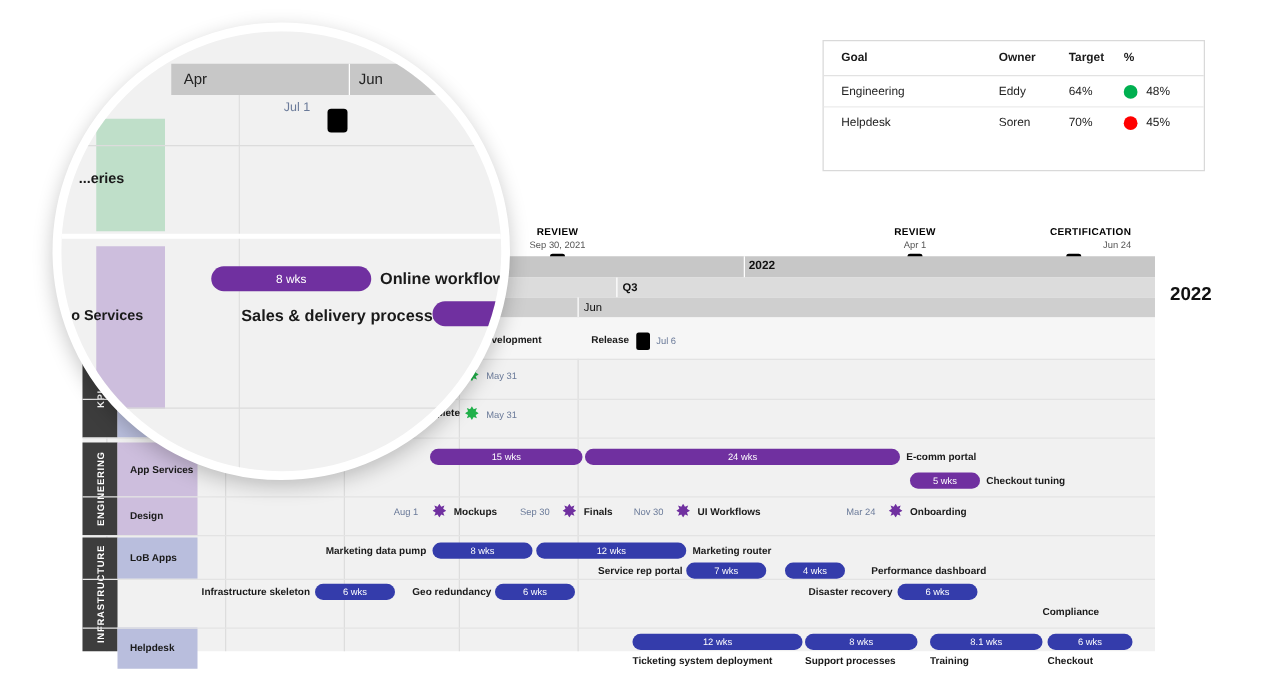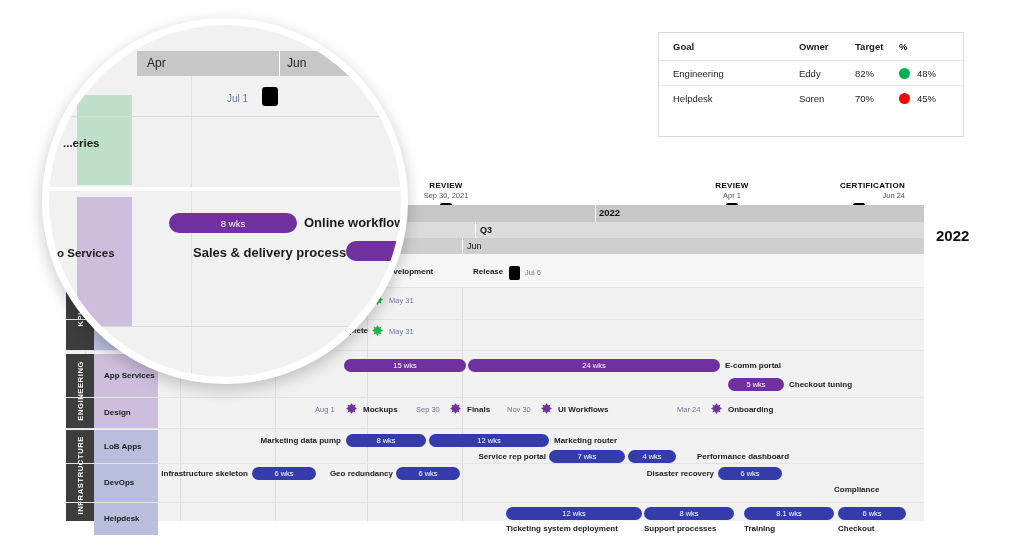--- a/index.html
+++ b/index.html
@@ -99,21 +99,21 @@
 <div id="goals-table">
   <div class="grow ghead">
     <div class="c c1">Goal</div>
     <div class="c c2">Owner</div>
     <div class="c c3">Target</div>
     <div class="c c4">%</div>
   </div>
   <div class="grow">
     <div class="c c1">Engineering</div>
     <div class="c c2">Eddy</div>
-    <div class="c c3">82%</div>
+    <div class="c c3">64%</div>
     <div class="c c4">
       <span class="gdot" id="dot0" style="background: rgb(0, 176, 80);"></span>
       <span>48%</span>
     </div>
   </div>
   <div class="grow">
     <div class="c c1">Helpdesk</div>
     <div class="c c2">Soren</div>
     <div class="c c3">70%</div>
     <div class="c c4">
@@ -145,21 +145,21 @@
 
   <div id="band-year">
     <div class="yr" style="left:533px;">2022</div>
     <div style="position:absolute;left:529px;top:0;width:1px;height:100%;background:#fff;"></div>
   </div>
 
   <div id="band-q">
     <div class="qcell" style="left:19px;width:110px;">Q4</div>
     <div class="qcell" style="left:129px;width:139px;">Q1</div>
     <div class="qcell" style="left:268px;width:141px;">Q2</div>
-    <div class="qcell" style="left:409px;width:100px;">Q3</div>
+    <div class="qcell" style="left:427px;width:100px;">Q3</div>
   </div>
 
   <div id="band-m">
     <div class="mcell" style="left:19px;width:95px;">Oct</div>
     <div class="mcell" style="left:114px;width:95px;">Dec</div>
     <div class="mcell" style="left:209px;width:92px;">Feb</div>
     <div class="mcell" style="left:301px;width:95px;">Apr</div>
     <div class="mcell" style="left:396px;width:113px;">Jun</div>
   </div>
 
@@ -264,40 +264,37 @@
       <path d="M6 0 L7.6 2.7 L10.4 1.6 L9.3 4.4 L12 6 L9.3 7.6 L10.4 10.4 L7.6 9.3 L6 12 L4.4 9.3 L1.6 10.4 L2.7 7.6 L0 6 L2.7 4.4 L1.6 1.6 L4.4 2.7 Z" fill="#7030a0"></path>
     </svg>
     <div class="ms-lbl" style="left:662px;top:151px;">Onboarding</div>
 
     <div class="sect" style="top:176px;height:91px;">
       <span>INFRASTRUCTURE</span>
     </div>
     <div class="lblcol" style="top:176px;height:33px;background:#b9bedd;">
       <span>LoB Apps</span>
     </div>
-    <div class="lblcol" style="top:209px;height:39px;background:#b9bedd;">
-      <span>DevOps</span>
-    </div>
     <div class="lblcol" style="top:248px;height:33px;background:#b9bedd;">
       <span>Helpdesk</span>
     </div>
     <div class="hline" style="top:209px;"></div>
     <div class="hline" style="top:248px;"></div>
 
     <div class="btext r" style="left:170px;top:180px;width:105px;text-align:right;">Marketing data pump</div>
     <div class="bar b" style="left:280px;top:180px;width:80px;">
       <span>8 wks</span>
     </div>
     <div class="bar b" style="left:363px;top:180px;width:120px;">
       <span>12 wks</span>
     </div>
     <div class="btext" style="left:488px;top:180px;">Marketing router</div>
 
     <div class="btext r" style="left:380px;top:196px;width:100px;text-align:right;">Service rep portal</div>
-    <div class="bar b" style="left:483px;top:196px;width:76px;">
+    <div class="bar b" style="left:483px;top:196px;width:64px;">
       <span>7 wks</span>
     </div>
     <div class="bar b" style="left:562px;top:196px;width:48px;">
       <span>4 wks</span>
     </div>
     <div class="btext" style="left:615px;top:196px;margin-left:16px;">Performance dashboard</div>
 
     <div class="btext r" style="left:80px;top:213px;width:102px;text-align:right;">Infrastructure skeleton</div>
     <div class="bar b" style="left:186px;top:213px;width:64px;">
       <span>6 wks</span>
@@ -345,21 +342,21 @@
 
     <div class="m-v" style="left:142px;"></div>
 
     <div id="m-green"></div>
     <div id="m-purple"></div>
 
     <div class="m-sep" style="top:91px;"></div>
     <div class="m-sep" style="top:162px;height:4px;background:#fff;"></div>
     <div class="m-sep" style="top:301px;"></div>
 
-    <div class="m-date" style="left:178px;top:68px;">Jul 1</div>
+    <div class="m-date" style="left:178px;top:56px;">Jul 1</div>
     <div class="m-sq" style="left:213px;top:62px;"></div>
 
     <div class="m-lbl" style="left:14px;top:112px;">...eries</div>
     <div class="m-lbl" style="left:8px;top:222px;">o Services</div>
 
     <div class="m-bar" style="left:120px;top:188px;width:128px;">
       <span>8 wks</span>
     </div>
     <div class="m-lbl" style="left:255px;top:190px;font-size:13px;">Online workflows</div>
 

